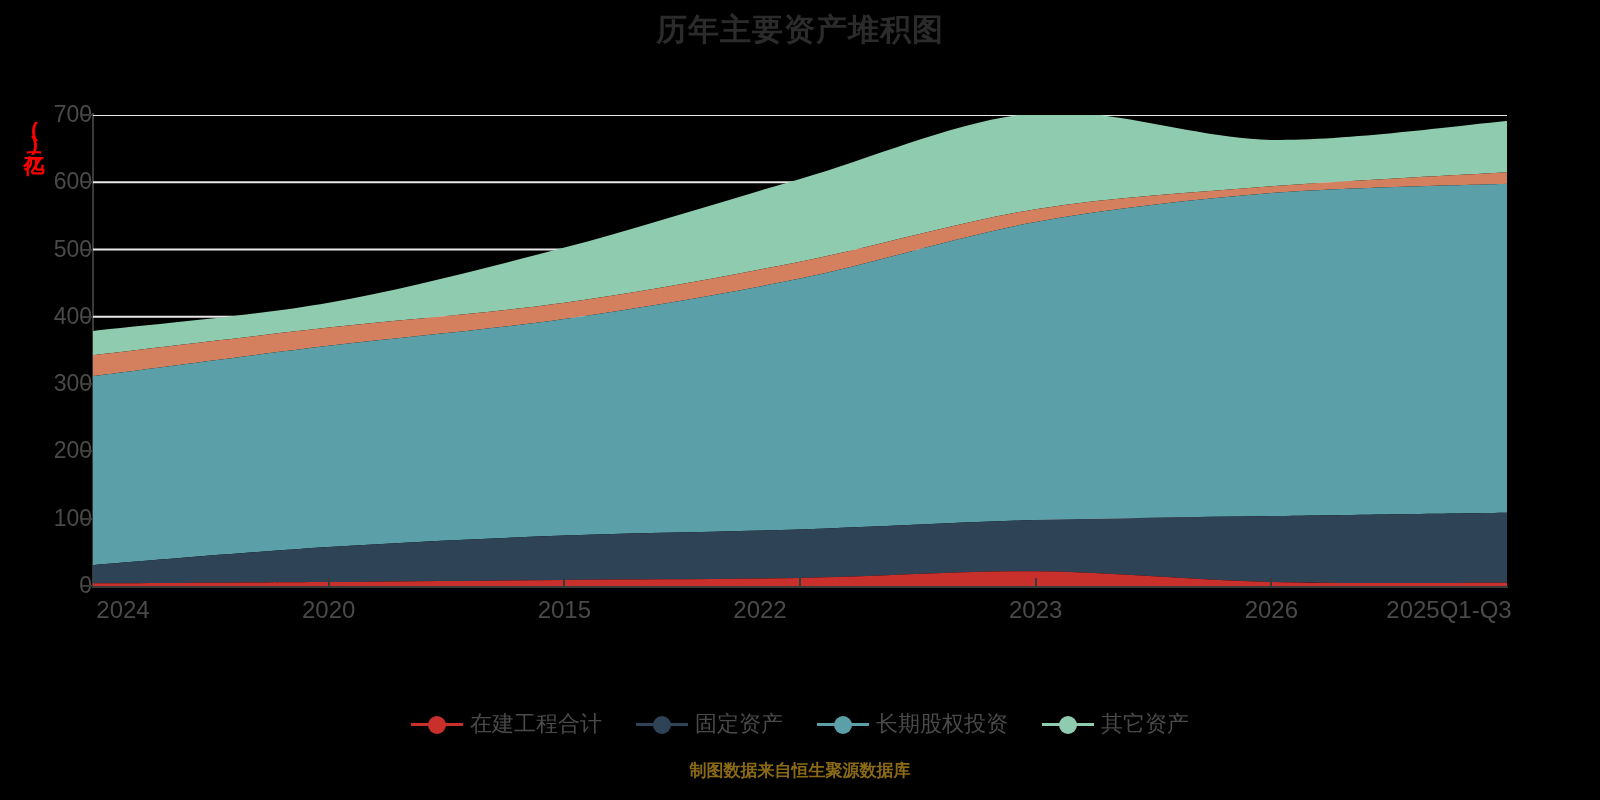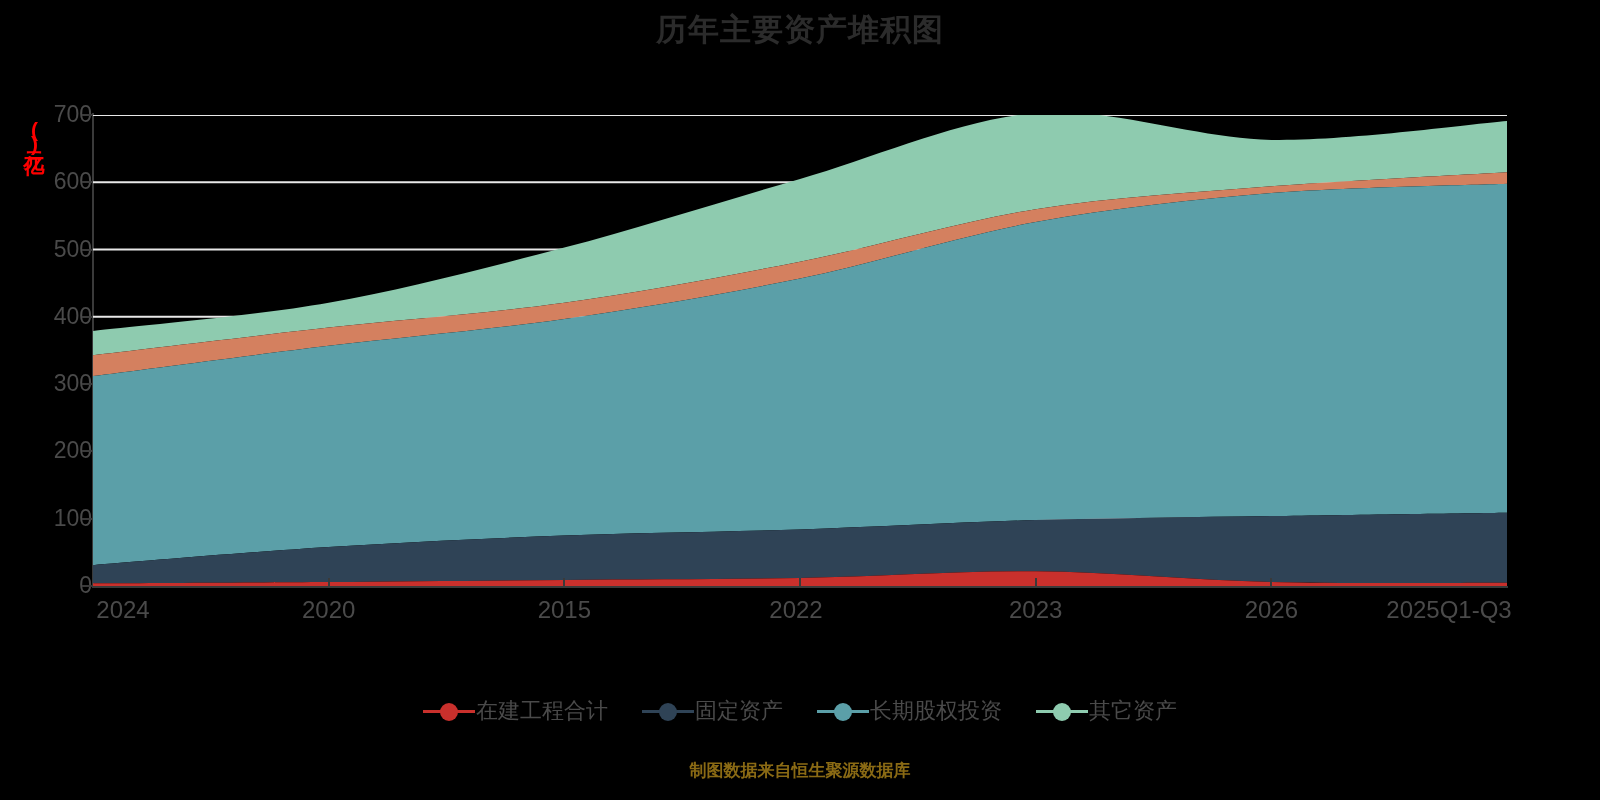--- a/index.html
+++ b/index.html
@@ -91,21 +91,21 @@
   
   #legend {
     position: absolute;
     left: 0; top: 700px;
     width: 1600px;
     display: flex;
     justify-content: center;
     align-items: center;
     gap: 34px;
   }
-  .legend-item { display: flex; align-items: center; gap: 1px; }
+  .legend-item { display: flex; align-items: center; gap: 7px; margin-top: 13px; }
   .legend-marker { position: relative; width: 52px; height: 22px; }
   .legend-marker .lm-line {
     position: absolute; top: 10px; left: 0; width: 52px; height: 3px;
   }
   .legend-marker .lm-dot {
     position: absolute; top: 3px; left: 17px;
     width: 18px; height: 18px; border-radius: 50%;
   }
   .legend-label { color: #4a4a4a; font-size: 22px; line-height: 22px; }
 
@@ -170,21 +170,21 @@
         </g>
     </svg>
   </div>
 
   <div id="x-ticks-layer">
       <div class="xtick-label" style="left: 123px;">2024</div>
       <div class="xtick-label" style="left: 328.667px;">2020</div>
       <div class="xtick-mark" style="left: 327.667px;"></div>
       <div class="xtick-label" style="left: 564.333px;">2015</div>
       <div class="xtick-mark" style="left: 563.333px;"></div>
-      <div class="xtick-label" style="left: 796px;">2022</div>
+      <div class="xtick-label" style="left: 760px;">2022</div>
       <div class="xtick-mark" style="left: 799px;"></div>
       <div class="xtick-label" style="left: 1035.67px;">2023</div>
       <div class="xtick-mark" style="left: 1034.67px;"></div>
       <div class="xtick-label" style="left: 1271.33px;">2026</div>
       <div class="xtick-mark" style="left: 1270.33px;"></div>
       <div class="xtick-label" style="left: 1449px;">2025Q1-Q3</div>
     </div>
 
   <div id="legend">
       <div class="legend-item">

